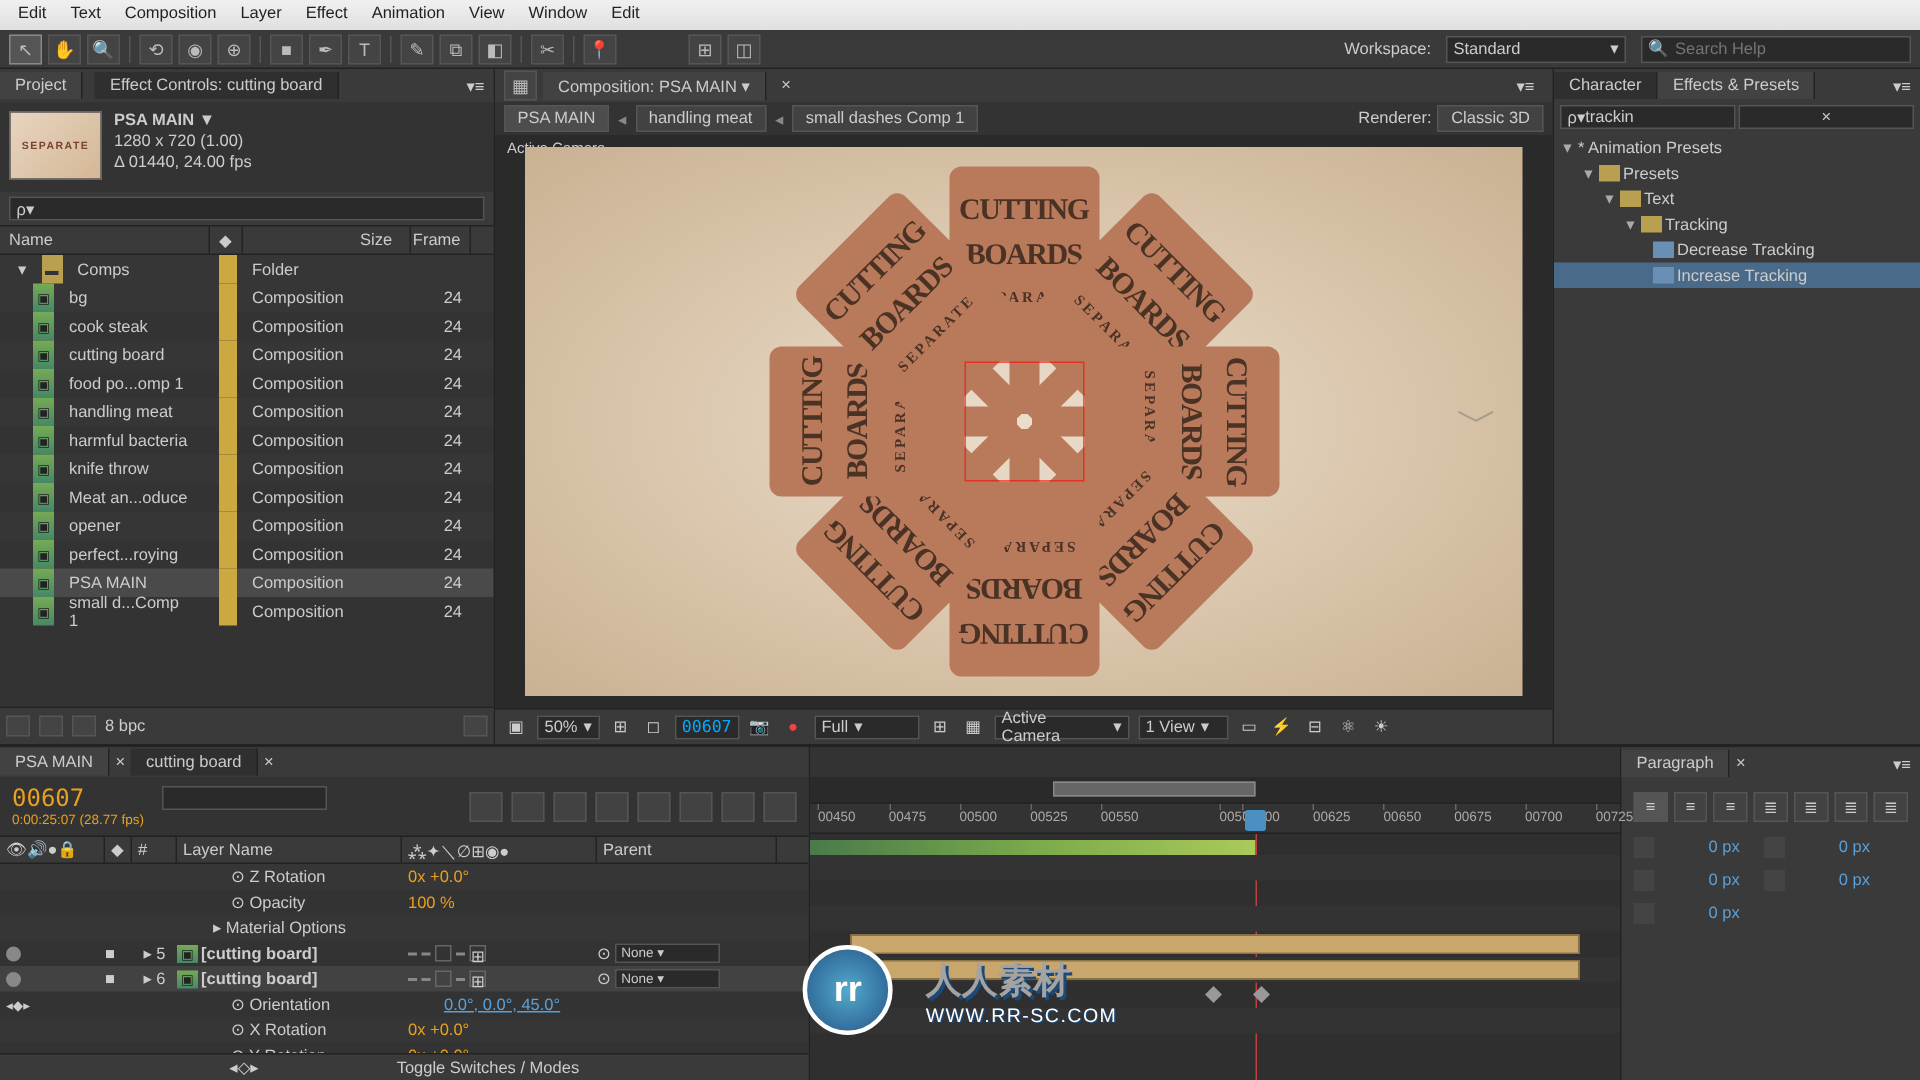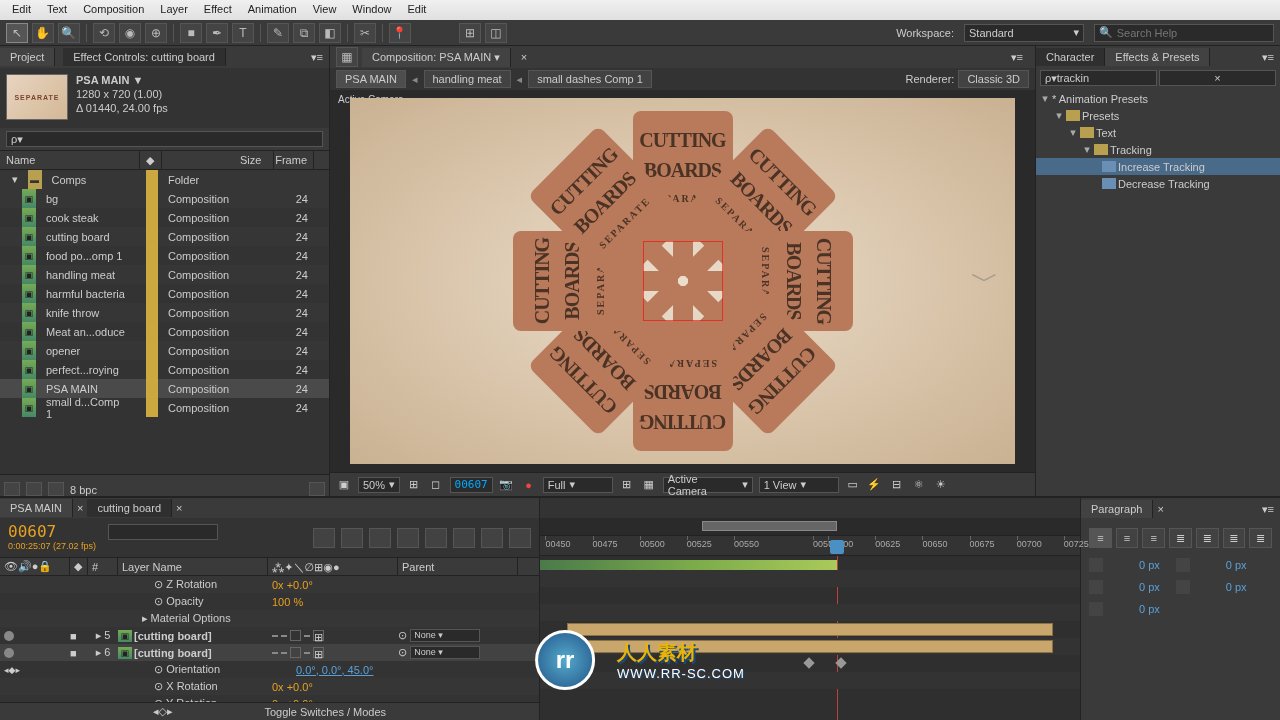--- a/index.html
+++ b/index.html
@@ -40,21 +40,21 @@
 .proj-row span { padding: 0 6px; height: 100%; display: flex; align-items: center; }
 .pr-name { width: 140px; gap: 4px; }
 .pr-icon { width: 14px; height: 12px; display: inline-flex; align-items: center; justify-content: center; font-size: 9px; }
 .pr-folder { background: #b8a050; color: #333; }
 .pr-comp { background: linear-gradient(#7a5,#486); color: #222; }
 .pr-tag { width: 22px; }
 .tag-sw { width: 12px; height: 12px; background: #cca840; }
 .pr-type { width: 72px; }
 .pr-size { width: 40px; }
 .pr-frame { width: 40px; justify-content: flex-end; }
-.proj-footer { height: 22px; background: #3a3a3a; border-top: 1px solid #222; display: flex; align-items: flex-end; padding: 0 4px; gap: 6px; }
+.proj-footer { height: 22px; background: #3a3a3a; border-top: 1px solid #222; display: flex; align-items: center; padding: 12px 4px; gap: 6px; }
 .pf-btn { width: 16px; height: 14px; background: #444; border: 1px solid #555; }
 .center-panel { flex: 1; background: #3a3a3a; display: flex; flex-direction: column; }
 .comp-tabs { height: 22px; display: flex; align-items: center; padding: 0 6px; gap: 4px; }
 .comp-breadcrumb { height: 22px; background: #333; display: flex; align-items: center; padding: 0 6px; gap: 6px; }
 .bc-item { padding: 2px 8px; background: #424242; border: 1px solid #555; }
 .bc-item.active { background: #4d4d4d; }
 .bc-arrow { color: #888; }
 .bc-renderer { margin-left: auto; display: flex; align-items: center; gap: 4px; }
 .viewer { flex: 1; background: #2a2a2a; position: relative; }
 .viewer-label { position: absolute; top: 4px; left: 8px; font-size: 10px; }
@@ -136,21 +136,21 @@
 .para-align { display: flex; gap: 4px; }
 .pa-btn { width: 24px; height: 20px; background: #424242; border: 1px solid #555; display: flex; align-items: center; justify-content: center; }
 .pa-btn.sel { background: #555; }
 .para-indent { display: flex; flex-wrap: wrap; gap: 8px 16px; }
 .pi-field { display: flex; align-items: center; gap: 4px; }
 .pi-field span { color: #5aa0d8; padding-left: 32px; }
 .pi-ico { width: 14px; height: 14px; background: #444; }
 .watermark { position: absolute; bottom: 30px; left: 50%; transform: translateX(-50%); display: flex; align-items: center; gap: 22px; pointer-events: none; z-index: 100; }
 .wm-badge { width: 60px; height: 60px; border-radius: 50%; background: radial-gradient(#5ac, #258); border: 3px solid #fff; display: flex; align-items: center; justify-content: center; font-size: 24px; color: #fff; font-weight: bold; }
 .wm-text { display: flex; flex-direction: column; }
-.wm-cn { font-size: 20px; font-weight: bold; color: #eab308; text-shadow: 2px 2px 0 #1a4a7a; font-family: "Microsoft YaHei", sans-serif; }
+.wm-cn { font-size: 24px; font-weight: bold; color: #a3a3a3; text-shadow: 2px 2px 0 #1a4a7a; font-family: "Microsoft YaHei", sans-serif; }
 .wm-url { font-size: 13px; color: #fff; text-shadow: 1px 1px 0 #1a4a7a; letter-spacing: 1px; }
 </style>
 </head>
 <body>
 
 <div class="menubar">
   <span>Edit</span>
   <span>Text</span>
   <span>Composition</span>
   <span>Layer</span>
@@ -474,21 +474,21 @@
       <div class="vf-dd" style="width:70px">
           <span>Full</span>
           <span>▾</span>
         </div>
       <div class="vf-ico">⊞</div>
       <div class="vf-ico">▦</div>
       <div class="vf-dd" style="width:90px">
           <span>Active Camera</span>
           <span>▾</span>
         </div>
-      <div class="vf-dd" style="width:80px">
+      <div class="vf-dd" style="width:60px">
           <span>1 View</span>
           <span>▾</span>
         </div>
       <div class="vf-ico">▭</div>
       <div class="vf-ico">⚡</div>
       <div class="vf-ico">⊟</div>
       <div class="vf-ico">⚛</div>
       <div class="vf-ico">☀</div>
     </div>
   </div>
@@ -519,44 +519,44 @@
       <div class="ep-row" style="padding-left:32px">
           <span class="tw">▾</span>
           <span class="fld"></span>
           <span>Text</span>
         </div>
       <div class="ep-row" style="padding-left:46px">
           <span class="tw">▾</span>
           <span class="fld"></span>
           <span>Tracking</span>
         </div>
+      <div class="ep-row" style="padding-left:66px">
+          <span class="preset"></span>
+          <span>Decrease Tracking</span>
+        </div>
       <div class="ep-row" style="padding-left:66px;background:#4a6a8a">
           <span class="preset"></span>
           <span>Increase Tracking</span>
-        </div>
-      <div class="ep-row" style="padding-left:66px">
-          <span class="preset"></span>
-          <span>Decrease Tracking</span>
         </div>
     </div>
   </div>
 </div>
 
 <div class="timeline-area">
   <div class="tl-left">
     <div class="tl-tabs panel-tabs">
       <div class="panel-tab active">PSA MAIN</div>
       <span style="padding:0 4px">×</span>
       <div class="panel-tab">cutting board</div>
       <span style="padding:0 4px">×</span>
     </div>
     <div class="tl-head">
       <div class="tl-tc-block">
         <div class="tl-tc">00607</div>
-        <div class="tl-fps">0:00:25:07 (27.02 fps)</div>
+        <div class="tl-fps">0:00:25:07 (28.77 fps)</div>
       </div>
       <div class="tl-search2"></div>
       <div class="tl-btn-row">
         <div class="tlb"></div>
         <div class="tlb"></div>
         <div class="tlb"></div>
         <div class="tlb"></div>
         <div class="tlb"></div>
         <div class="tlb"></div>
         <div class="tlb"></div>

